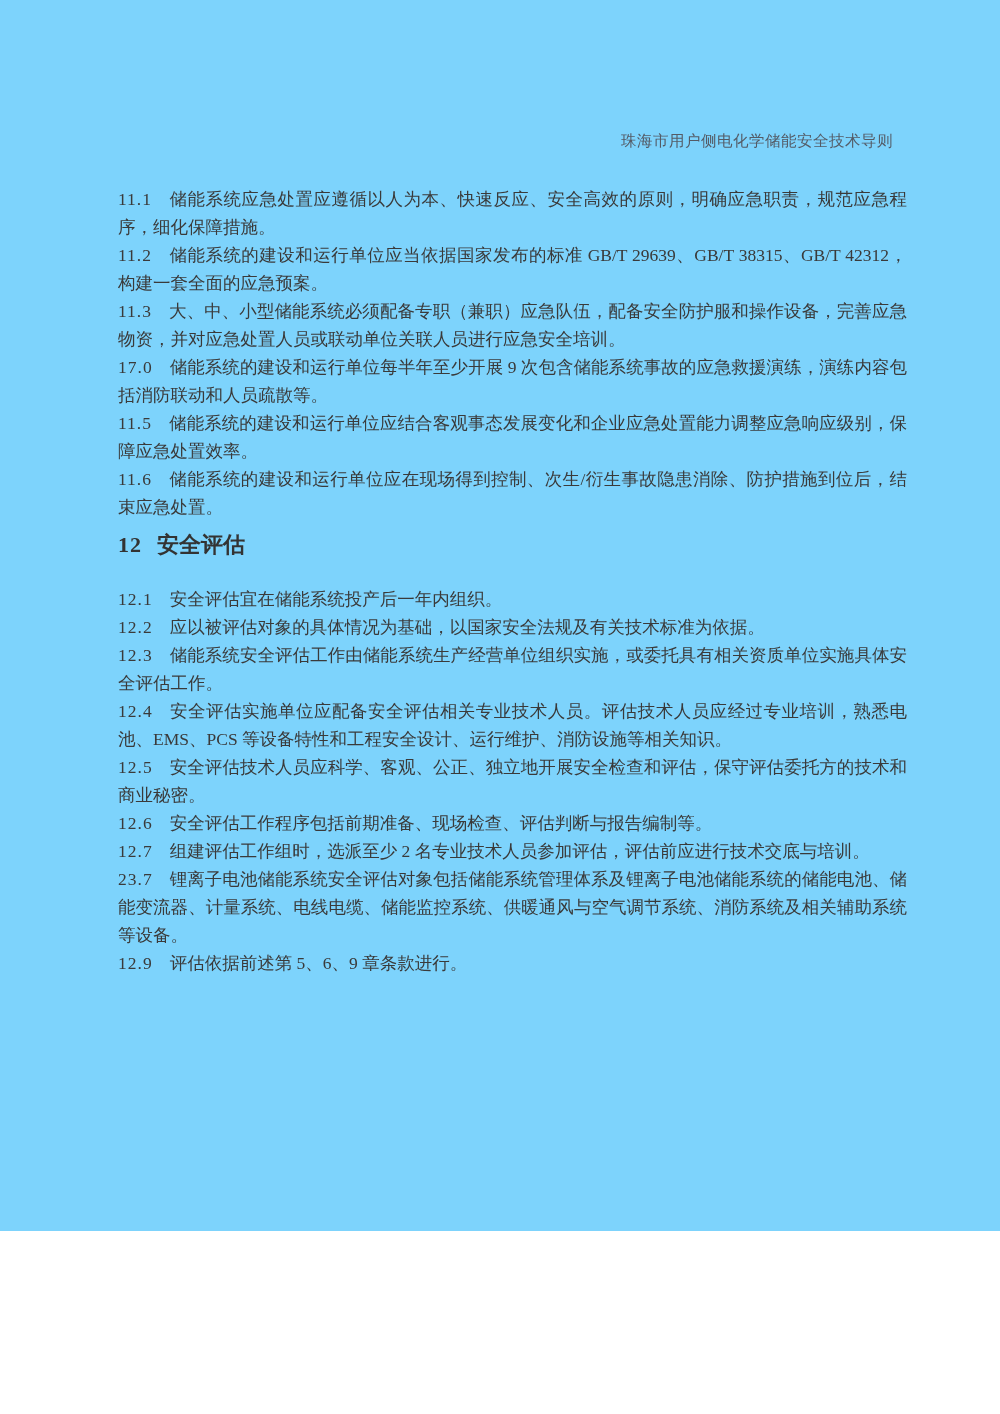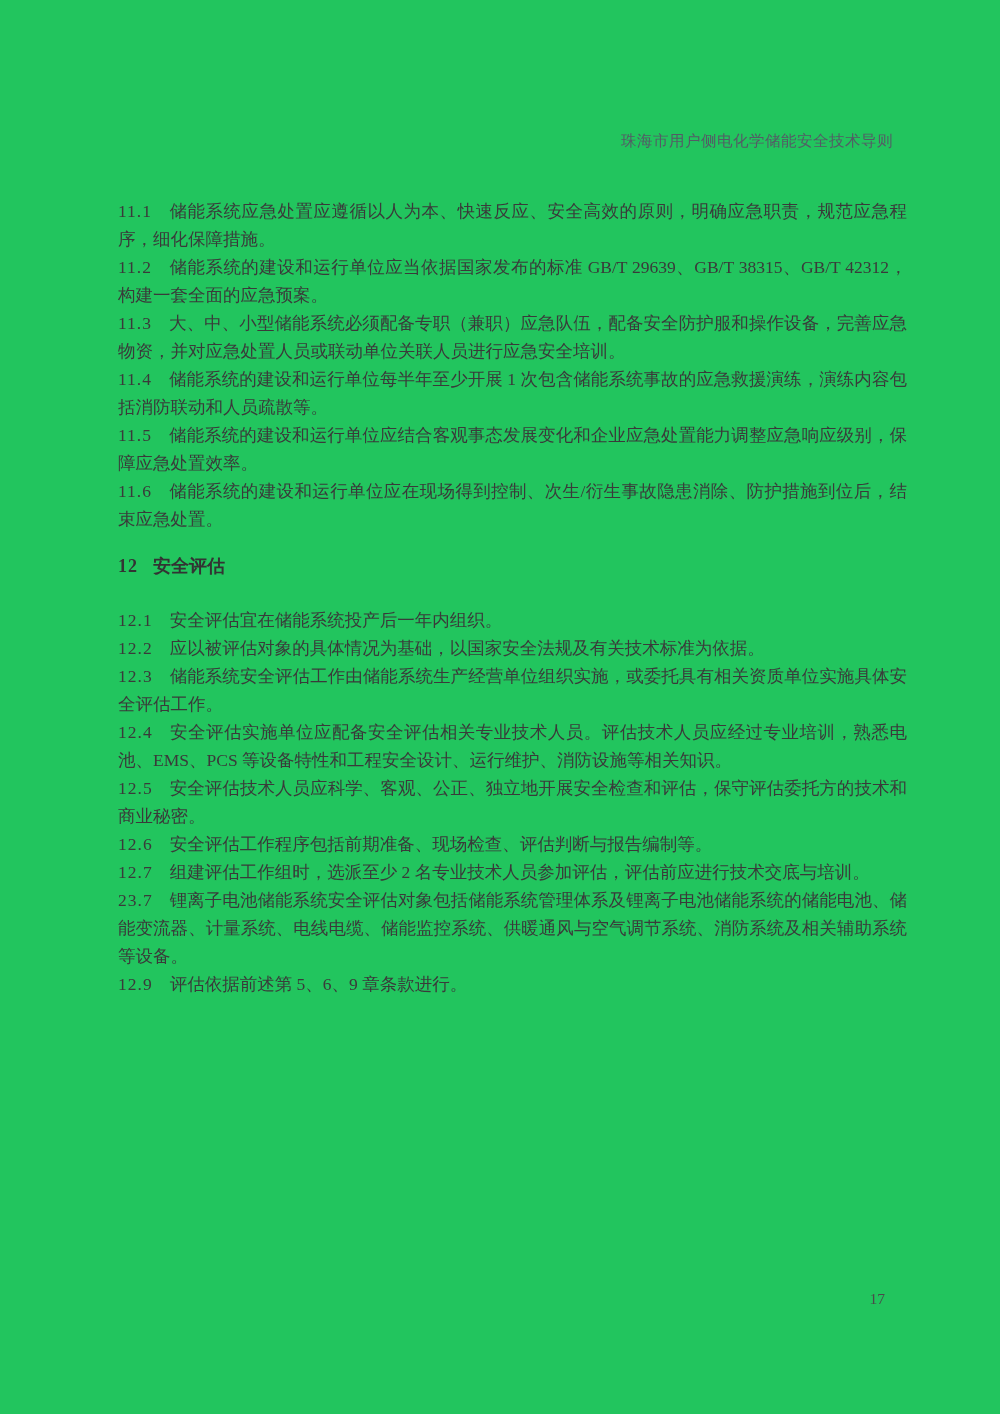--- a/index.html
+++ b/index.html
@@ -3,56 +3,56 @@
 <meta charset="utf-8">
 <style>
   html, body {
     margin: 0;
     padding: 0;
     background: #ffffff;
   }
   .page {
     position: relative;
     width: 1000px;
-    height: 1414px;
-    background: #22c55e;
+    height: 1231px;
+    background: #7dd3fc;
     overflow: hidden;
     font-family: "Liberation Serif", "DejaVu Serif", serif;
     color: #3a3a3a;
   }
   .running-header {
     position: absolute;
     top: 131px;
     left: 118px;
     right: 107px;
     text-align: right;
     font-size: 15.5px;
     letter-spacing: 0.5px;
     color: #545b66;
   }
   .content {
     position: absolute;
-    top: 197px;
+    top: 185px;
     left: 118px;
     width: 789px;
   }
   p.clause {
     margin: 0;
     font-size: 17.5px;
     line-height: 28px;
     text-align: justify;
     color: #3a3a3a;
   }
   p.clause .clause-num {
     margin-right: 17px;
     letter-spacing: 1px;
   }
   h2.section-heading {
-    margin: 19px 0 26px 0;
-    font-size: 18px;
+    margin: 10px 0 26px 0;
+    font-size: 22px;
     line-height: 28px;
     font-weight: bold;
     color: #333333;
   }
   h2.section-heading .heading-num {
     margin-right: 15px;
     letter-spacing: 1px;
   }
   .page-number {
     position: absolute;
@@ -70,21 +70,21 @@
   <div class="running-header">珠海市用户侧电化学储能安全技术导则</div>
 
   <div class="content">
 
     <p class="clause"><span class="clause-num">11.1</span><span>储能系统应急处置应遵循以人为本、快速反应、安全高效的原则，明确应急职责，规范应急程序，细化保障措施。</span></p>
 
     <p class="clause"><span class="clause-num">11.2</span><span>储能系统的建设和运行单位应当依据国家发布的标准 GB/T 29639、GB/T 38315、GB/T 42312，构建一套全面的应急预案。</span></p>
 
     <p class="clause"><span class="clause-num">11.3</span><span>大、中、小型储能系统必须配备专职（兼职）应急队伍，配备安全防护服和操作设备，完善应急物资，并对应急处置人员或联动单位关联人员进行应急安全培训。</span></p>
 
-    <p class="clause"><span class="clause-num">11.4</span><span>储能系统的建设和运行单位每半年至少开展 1 次包含储能系统事故的应急救援演练，演练内容包括消防联动和人员疏散等。</span></p>
+    <p class="clause"><span class="clause-num">17.0</span><span>储能系统的建设和运行单位每半年至少开展 9 次包含储能系统事故的应急救援演练，演练内容包括消防联动和人员疏散等。</span></p>
 
     <p class="clause"><span class="clause-num">11.5</span><span>储能系统的建设和运行单位应结合客观事态发展变化和企业应急处置能力调整应急响应级别，保障应急处置效率。</span></p>
 
     <p class="clause"><span class="clause-num">11.6</span><span>储能系统的建设和运行单位应在现场得到控制、次生/衍生事故隐患消除、防护措施到位后，结束应急处置。</span></p>
 
 
     <h2 class="section-heading"><span class="heading-num">12</span><span>安全评估</span></h2>
 
     <p class="clause"><span class="clause-num">12.1</span><span>安全评估宜在储能系统投产后一年内组织。</span></p>
 

